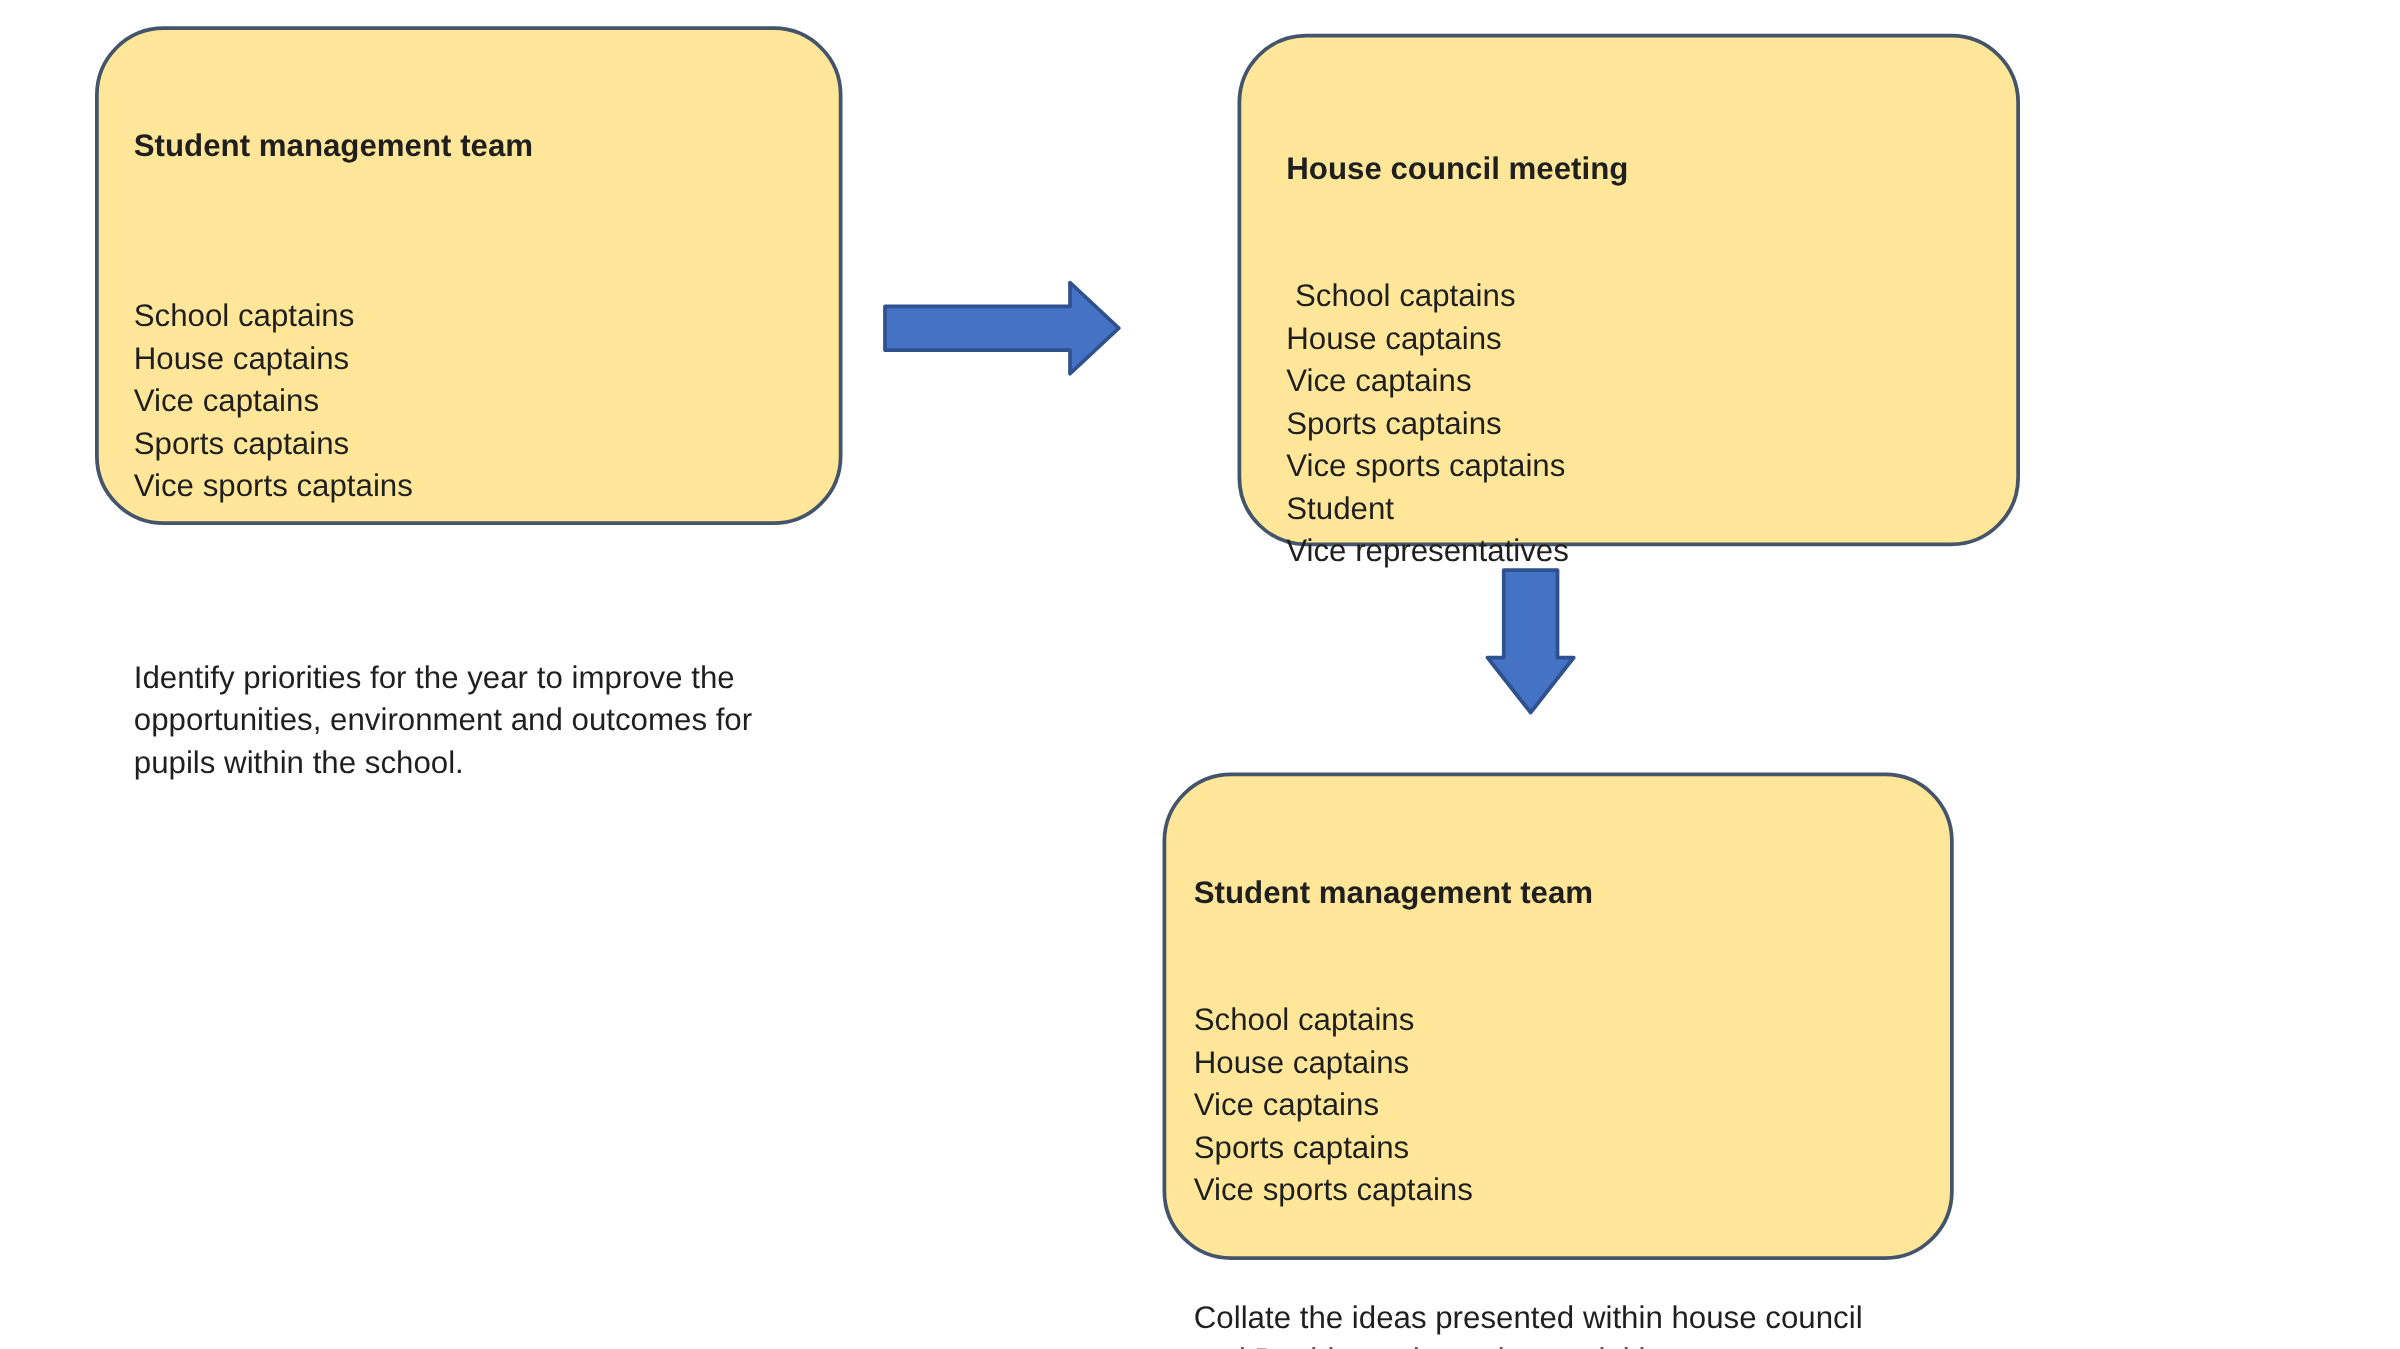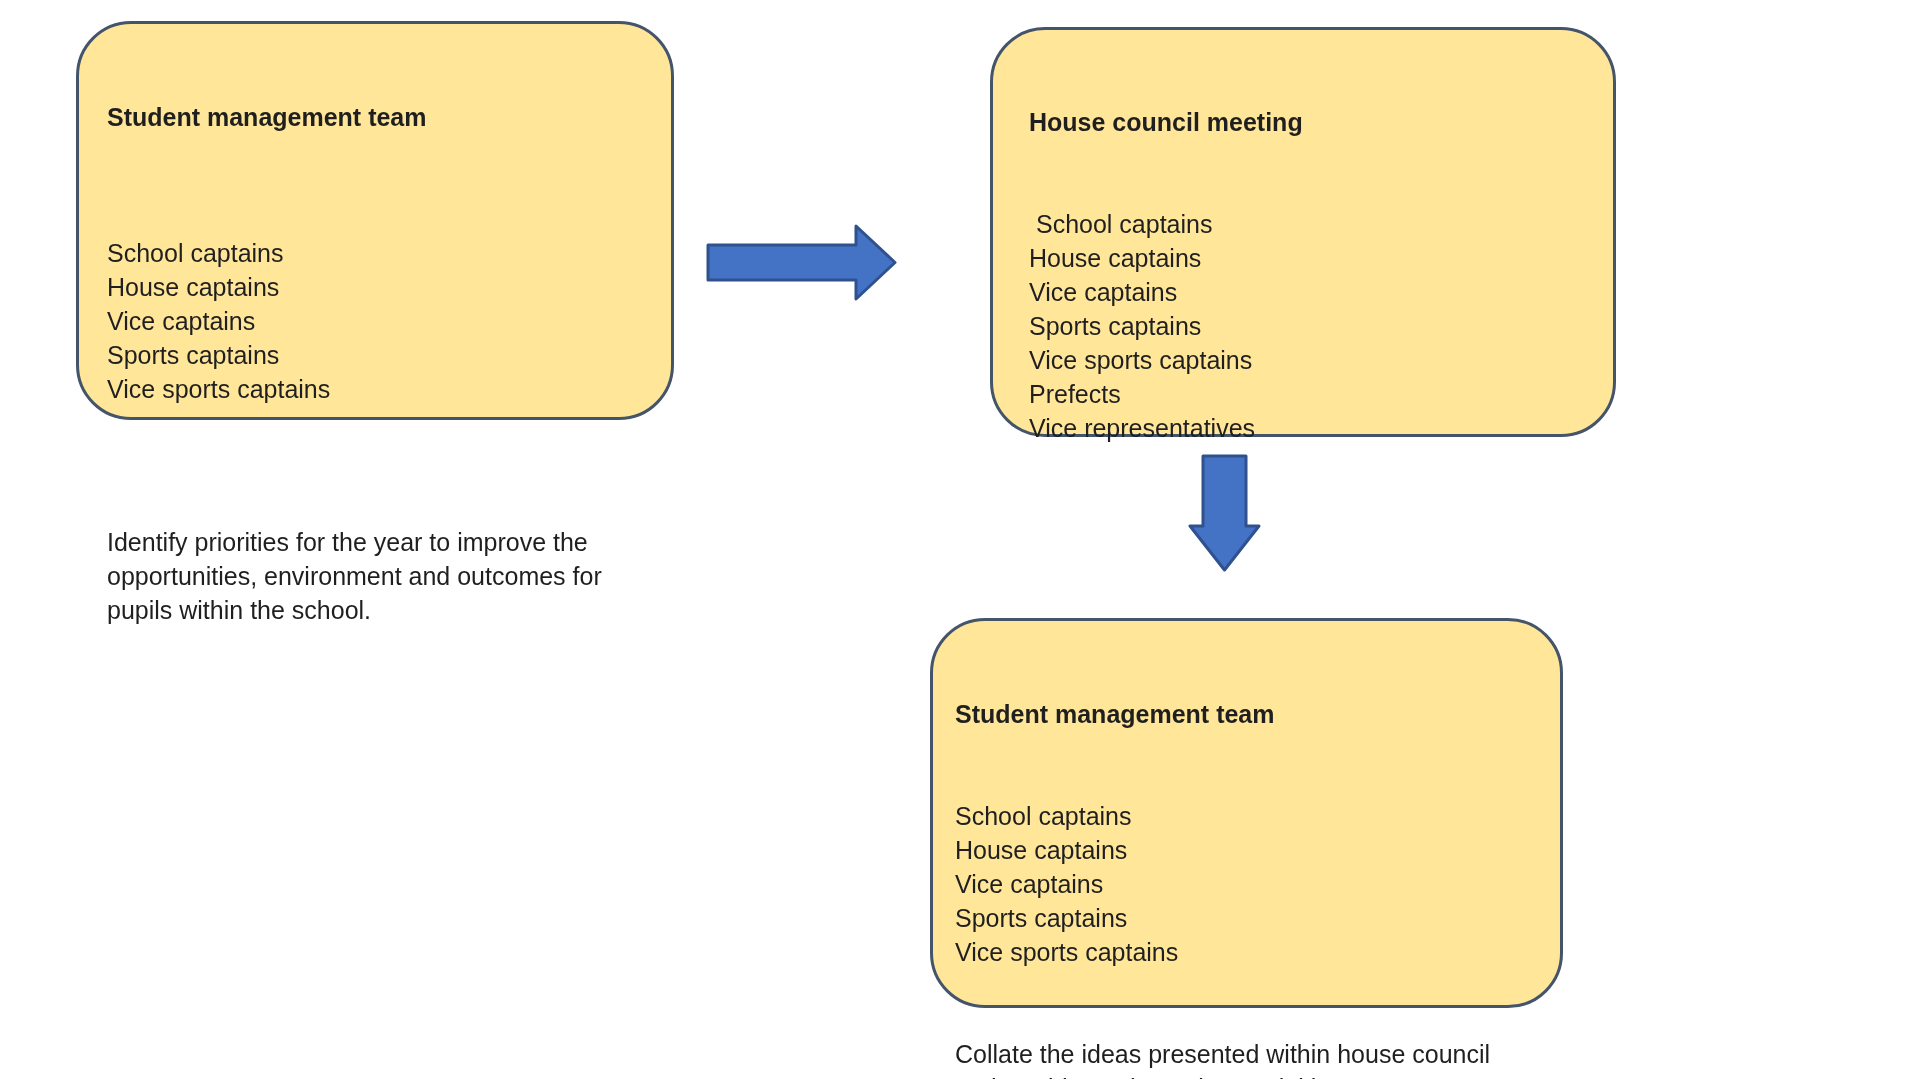--- a/index.html
+++ b/index.html
@@ -28,21 +28,21 @@
   .box-title {
     font-weight: bold;
     font-size: 25px;
     line-height: 34px;
   }
   .members .member-item { white-space: pre-wrap; }
   .gap-after-title { margin-top: 34px; }
   .gap-before-paragraphs { margin-top: 51px; }
 
   #box-smt-top    { left: 76px;  top: 21px;  width: 598px; height: 399px; padding: 8px 28px; }
-  #box-house-council { left: 990px; top: 27px; width: 626px; height: 410px; padding: 7px 36px; }
+  #box-house-council { left: 990px; top: 27px; width: 626px; height: 410px; padding: 20px 36px; }
   #box-smt-bottom { left: 930px; top: 618px; width: 633px; height: 390px; padding: 8px 22px; }
 
   .arrow { position: absolute; display: block; }
   #arrow-right { left: 706px; top: 224px; }
   #arrow-down  { left: 1188px; top: 454px; }
   .arrow polygon {
     fill: var(--arrow-fill, #4472C4);
     stroke: var(--arrow-border, #2F528F);
     stroke-width: 3;
     stroke-linejoin: round;
@@ -58,21 +58,21 @@
     <div class="members gap-after-title"><div class="member-item">School captains</div><div class="member-item">House captains</div><div class="member-item">Vice captains</div><div class="member-item">Sports captains</div><div class="member-item">Vice sports captains</div></div>
     <div class="paragraphs gap-before-paragraphs"><div class="paragraph">Identify priorities for the year to improve the opportunities, environment and outcomes for pupils within the school.</div></div>
   </div>
 
   <svg id="arrow-right" class="arrow" width="192" height="77" viewBox="0 0 192 77">
     <polygon points="2,21 150,21 150,2 189,38.5 150,75 150,56 2,56"></polygon>
   </svg>
 
   <div class="flow-box" id="box-house-council">
     <div class="box-title">House council meeting</div>
-    <div class="members"><div class="member-item"> School captains</div><div class="member-item">House captains</div><div class="member-item">Vice captains</div><div class="member-item">Sports captains</div><div class="member-item">Vice sports captains</div><div class="member-item">Prefects</div><div class="member-item">Vice representatives</div></div>
+    <div class="members"><div class="member-item"> School captains</div><div class="member-item">House captains</div><div class="member-item">Vice captains</div><div class="member-item">Sports captains</div><div class="member-item">Vice sports captains</div><div class="member-item">Student</div><div class="member-item">Vice representatives</div></div>
   </div>
 
   <svg id="arrow-down" class="arrow" width="73" height="118" viewBox="0 0 73 118">
     <polygon points="15,2 58,2 58,72 71,72 36.5,116 2,72 15,72"></polygon>
   </svg>
 
   <div class="flow-box" id="box-smt-bottom">
     <div class="box-title">Student management team</div>
     <div class="members"><div class="member-item">School captains</div><div class="member-item">House captains</div><div class="member-item">Vice captains</div><div class="member-item">Sports captains</div><div class="member-item">Vice sports captains</div></div>
     <div class="paragraphs"><div class="paragraph">Collate the ideas presented within house council and Decide on the actions to initiate.</div></div>

